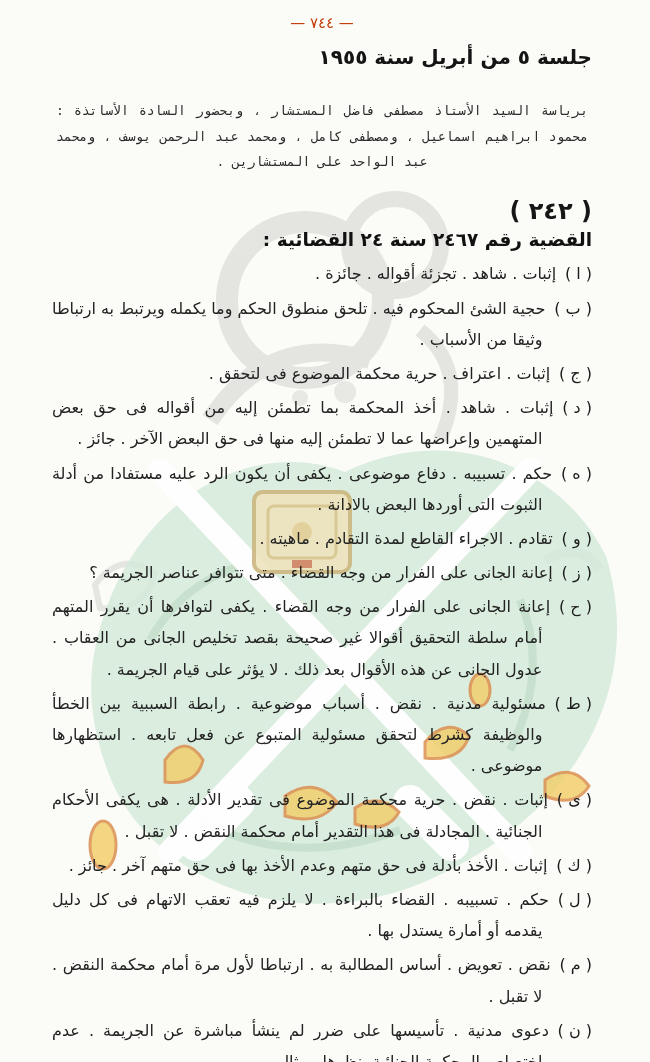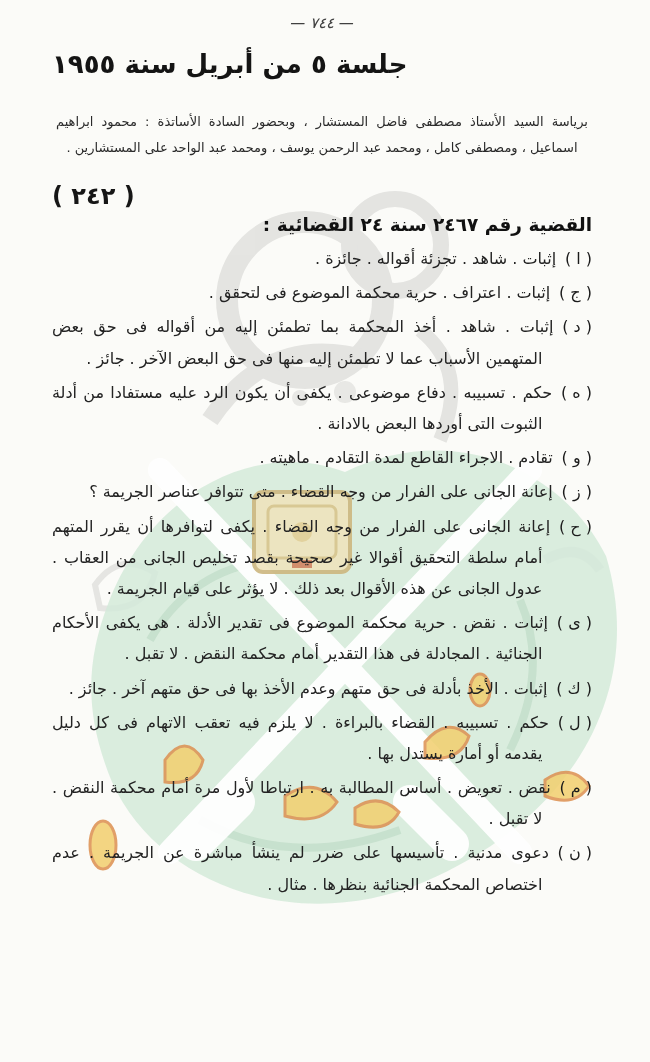--- a/index.html
+++ b/index.html
@@ -16,41 +16,41 @@
   }
   .content{
     position:relative;z-index:1;
     padding:14px 58px 0 52px;
     direction:rtl;
   }
   .page-number{
     text-align:center;
     font-size:15px;
     letter-spacing:2px;
-    color:#404040;
+    color:#c2410c;
     direction:ltr;
-    font-style:italic;
   }
   .session-title{
-    text-align:left;
-    font-size:26px;
+    text-align:right;
+    font-size:20px;
     font-weight:bold;
     color:#141414;
   }
   .panel-paragraph{
     margin-top:30px;
     font-size:13px;
     line-height:1.95;
     text-align:justify;
     text-align-last:center;
     color:#2a2a2a;
     padding:0 4px;
+    font-family:Liberation Mono, monospace;
   }
   .case-seq{
-    text-align:left;
+    text-align:right;
     font-size:24px;
     font-weight:bold;
     margin-top:22px;
     color:#161616;
   }
   .case-title{
     font-size:18.5px;
     font-weight:bold;
     margin-top:4px;
     color:#111;
@@ -145,45 +145,51 @@
 
   <div class="case-seq">( ٢٤٢ )</div>
 
   <div class="case-title">القضية رقم ٢٤٦٧ سنة ٢٤ القضائية :</div>
 
   <div class="items-list" id="items-list">
   <div class="list-item">
     <span class="item-marker">( ا )</span><span class="item-text">إثبات . شاهد . تجزئة أقواله . جائزة .</span>
   </div>
 
+  <div class="list-item">
+    <span class="item-marker">( ب )</span><span class="item-text">حجية الشئ المحكوم فيه . تلحق منطوق الحكم وما يكمله ويرتبط به ارتباطا وثيقا من الأسباب .</span>
+  </div>
 
   <div class="list-item">
     <span class="item-marker">( ج )</span><span class="item-text">إثبات . اعتراف . حرية محكمة الموضوع فى لتحقق .</span>
   </div>
 
   <div class="list-item">
-    <span class="item-marker">( د )</span><span class="item-text">إثبات . شاهد . أخذ المحكمة بما تطمئن إليه من أقواله فى حق بعض المتهمين الأسباب عما لا تطمئن إليه منها فى حق البعض الآخر . جائز .</span>
+    <span class="item-marker">( د )</span><span class="item-text">إثبات . شاهد . أخذ المحكمة بما تطمئن إليه من أقواله فى حق بعض المتهمين وإعراضها عما لا تطمئن إليه منها فى حق البعض الآخر . جائز .</span>
   </div>
 
   <div class="list-item">
     <span class="item-marker">( ه )</span><span class="item-text">حكم . تسبيبه . دفاع موضوعى . يكفى أن يكون الرد عليه مستفادا من أدلة الثبوت التى أوردها البعض بالادانة .</span>
   </div>
 
   <div class="list-item">
     <span class="item-marker">( و )</span><span class="item-text">تقادم . الاجراء القاطع لمدة التقادم . ماهيته .</span>
   </div>
 
   <div class="list-item">
     <span class="item-marker">( ز )</span><span class="item-text">إعانة الجانى على الفرار من وجه القضاء . متى تتوافر عناصر الجريمة ؟</span>
   </div>
 
   <div class="list-item">
     <span class="item-marker">( ح )</span><span class="item-text">إعانة الجانى على الفرار من وجه القضاء . يكفى لتوافرها أن يقرر المتهم أمام سلطة التحقيق أقوالا غير صحيحة بقصد تخليص الجانى من العقاب . عدول الجانى عن هذه الأقوال بعد ذلك . لا يؤثر على قيام الجريمة .</span>
   </div>
 
+  <div class="list-item">
+    <span class="item-marker">( ط )</span><span class="item-text">مسئولية مدنية . نقض . أسباب موضوعية . رابطة السببية بين الخطأ والوظيفة كشرط لتحقق مسئولية المتبوع عن فعل تابعه . استظهارها موضوعى .</span>
+  </div>
 
   <div class="list-item">
     <span class="item-marker">( ى )</span><span class="item-text">إثبات . نقض . حرية محكمة الموضوع فى تقدير الأدلة . هى يكفى الأحكام الجنائية . المجادلة فى هذا التقدير أمام محكمة النقض . لا تقبل .</span>
   </div>
 
   <div class="list-item">
     <span class="item-marker">( ك )</span><span class="item-text">إثبات . الأخذ بأدلة فى حق متهم وعدم الأخذ بها فى حق متهم آخر . جائز .</span>
   </div>
 
   <div class="list-item">

